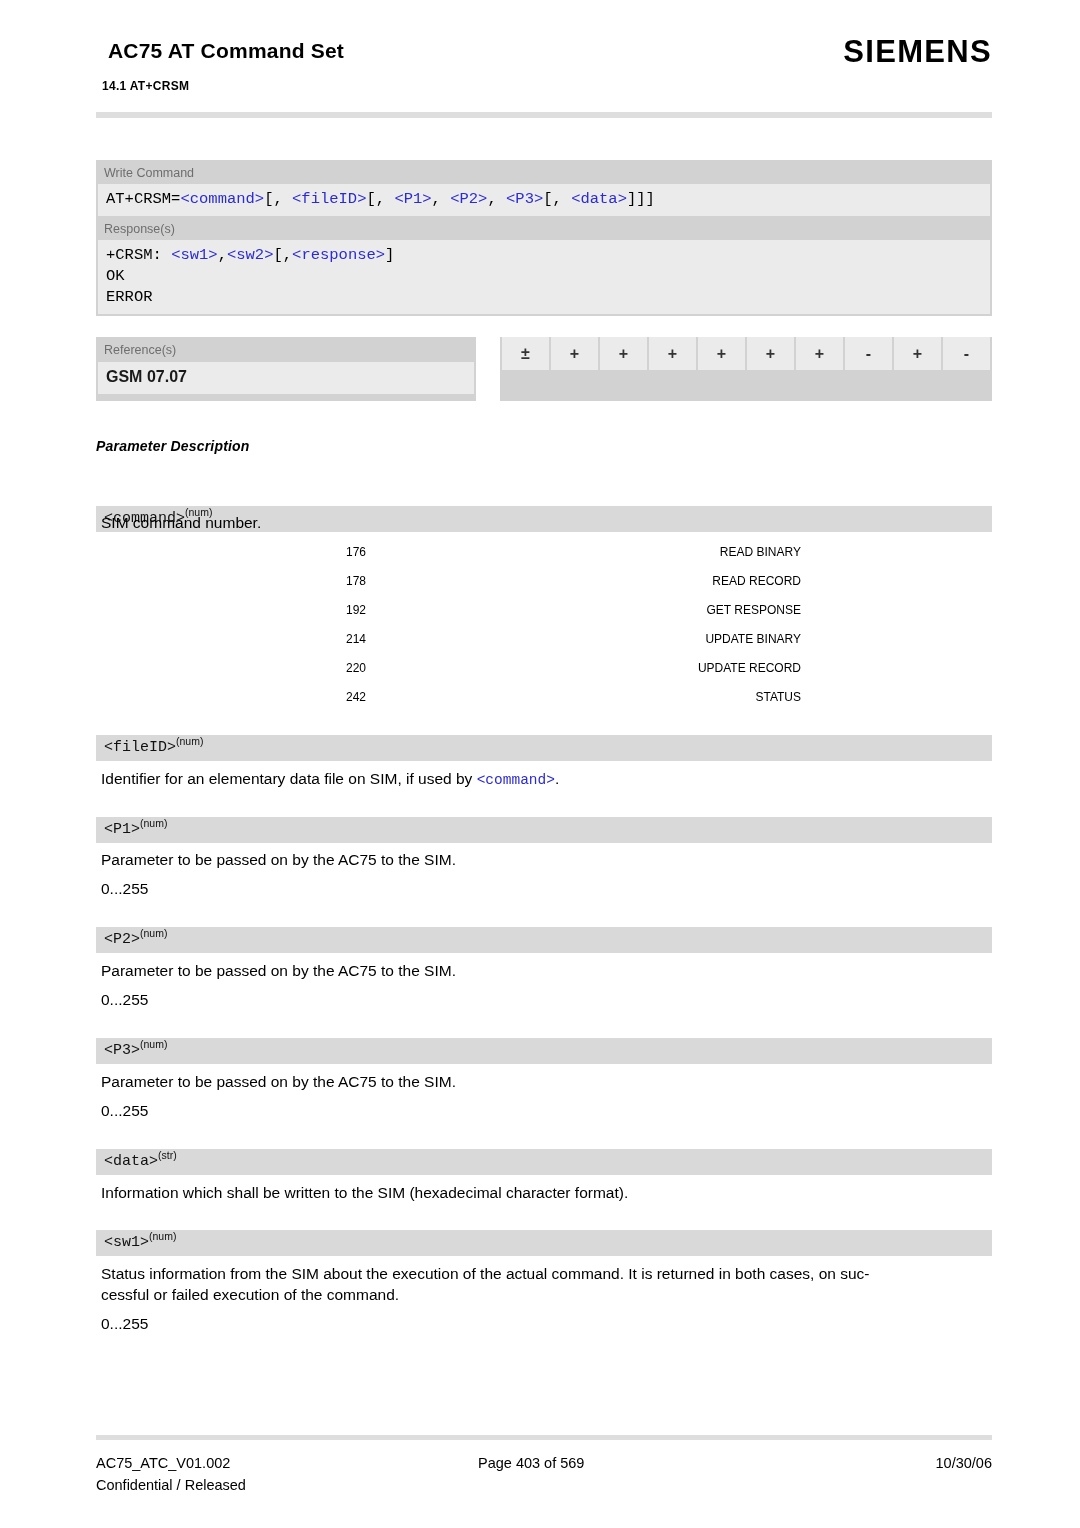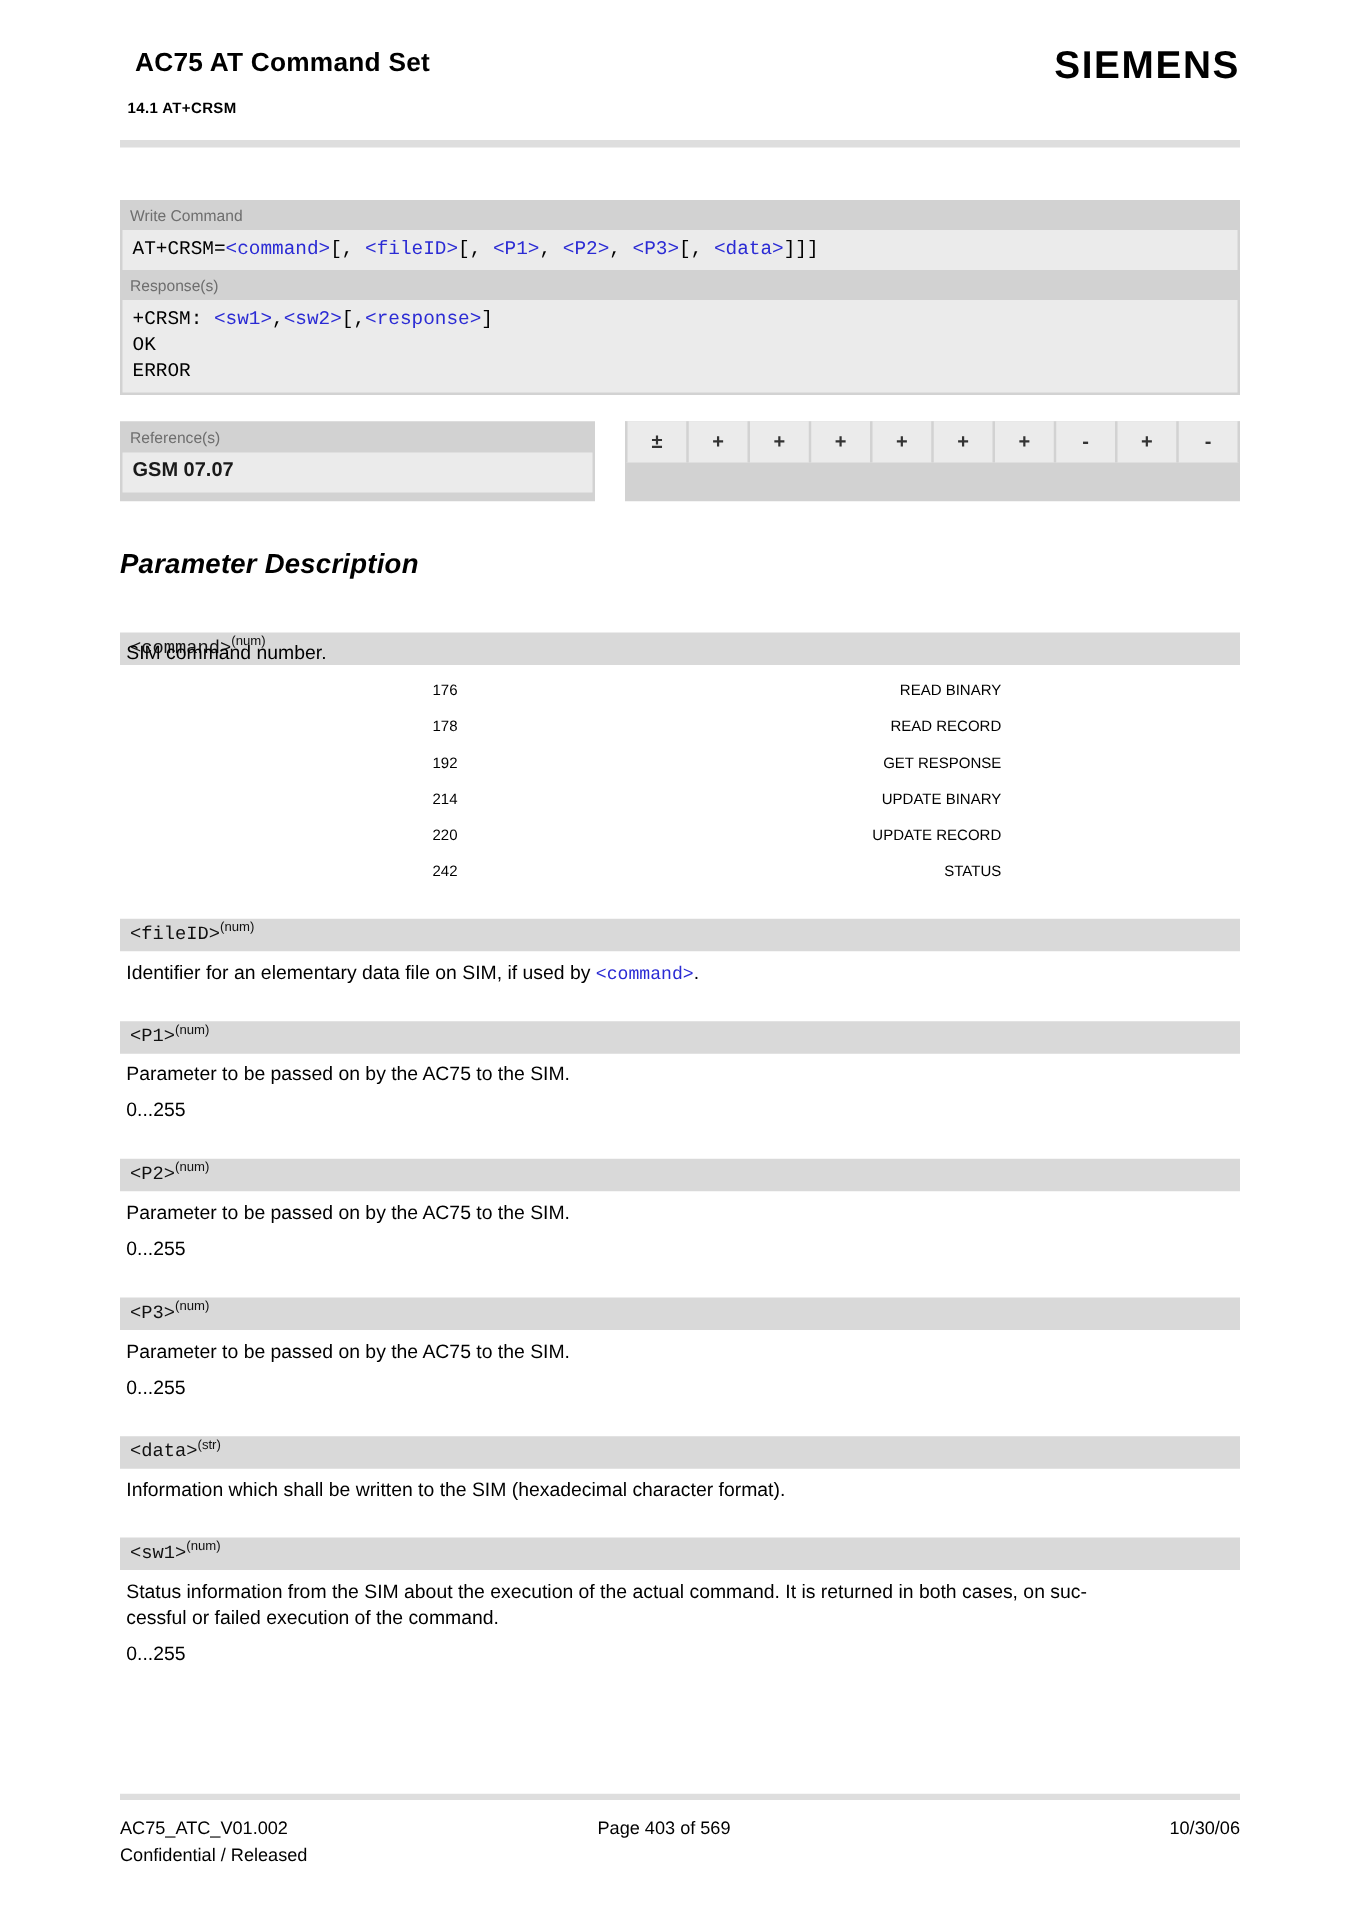--- a/index.html
+++ b/index.html
@@ -158,21 +158,21 @@
     border-left: 2px solid #d2d2d2;
     border-right: 2px solid #d2d2d2;
   }
   .plane-icon { display: inline-block; line-height: 1; font-size: 15px; color: #555; }
 
   
   .pd-heading {
     position: absolute;
     left: 96px;
     top: 438px;
-    font-size: 22px;
+    font-size: 14px;
     font-weight: bold;
     font-style: italic;
     letter-spacing: 0.2px;
   }
 
   .param-bar {
     position: absolute;
     left: 96px;
     width: 896px;
     height: 26px;

